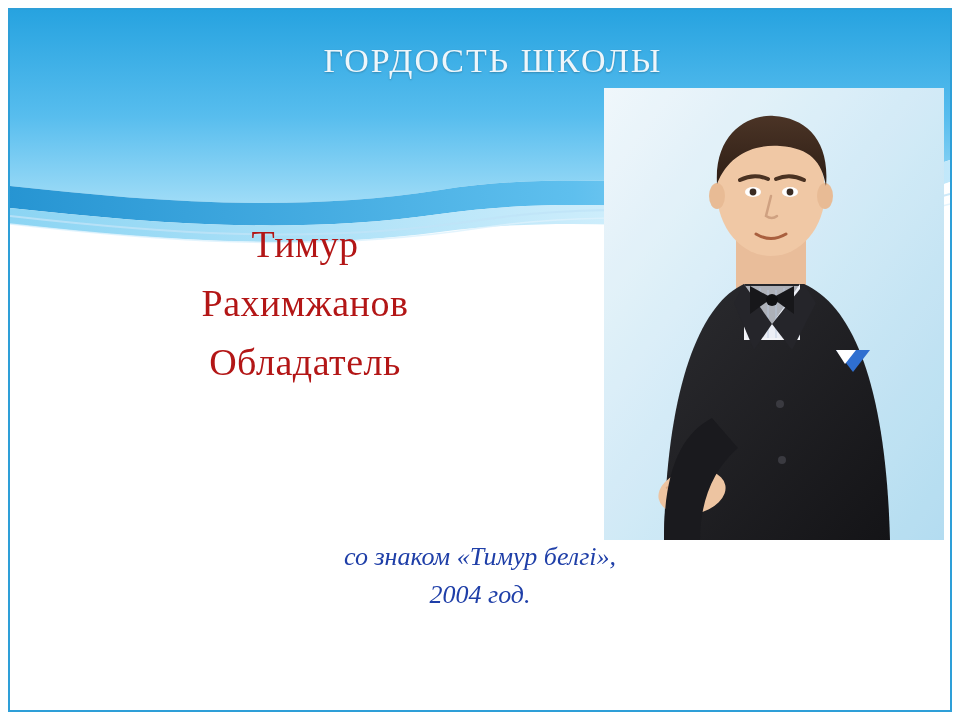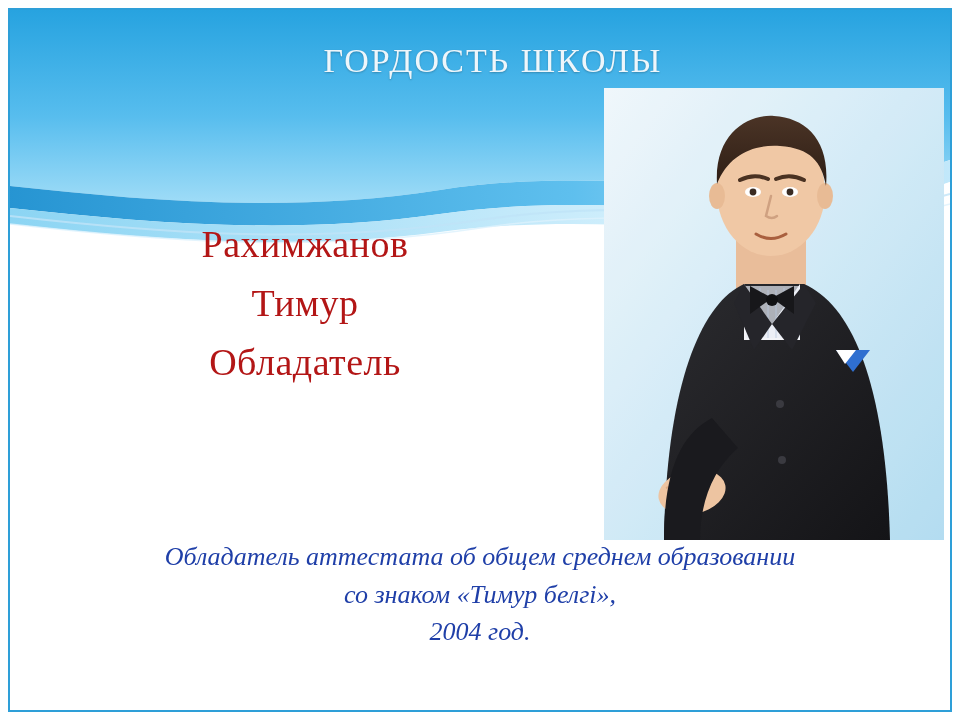--- a/index.html
+++ b/index.html
@@ -221,25 +221,24 @@
       <ellipse cx="88" cy="404" rx="34" ry="22" fill="#edc4a1" transform="rotate(-12 88 404)"></ellipse>
       <path d="M62,400 q20,-8 42,2" stroke="#d9a983" stroke-width="2" fill="none"></path>
 
       <path d="M60,452 C60,380 78,346 108,330 L134,360 C108,382 96,416 96,452 Z" fill="#1a1a1e"></path>
 
       <rect x="0" y="0" width="340" height="452" fill="none"></rect>
     </svg>
   </div>
 
   <div class="name-block">
+    <div class="name-line">Тимур</div>
     <div class="name-line">Рахимжанов</div>
-    <div class="name-line">Тимур</div>
     <div class="name-line">Обладатель</div>
   </div>
 
   <div class="caption">
-    <div>Обладатель аттестата об общем среднем образовании</div>
     <div>со знаком «Тимур белгі»,</div>
     <div>2004 год.</div>
   </div>
 
   <div class="slide-frame"></div>
 </div>
 
 </body></html>

